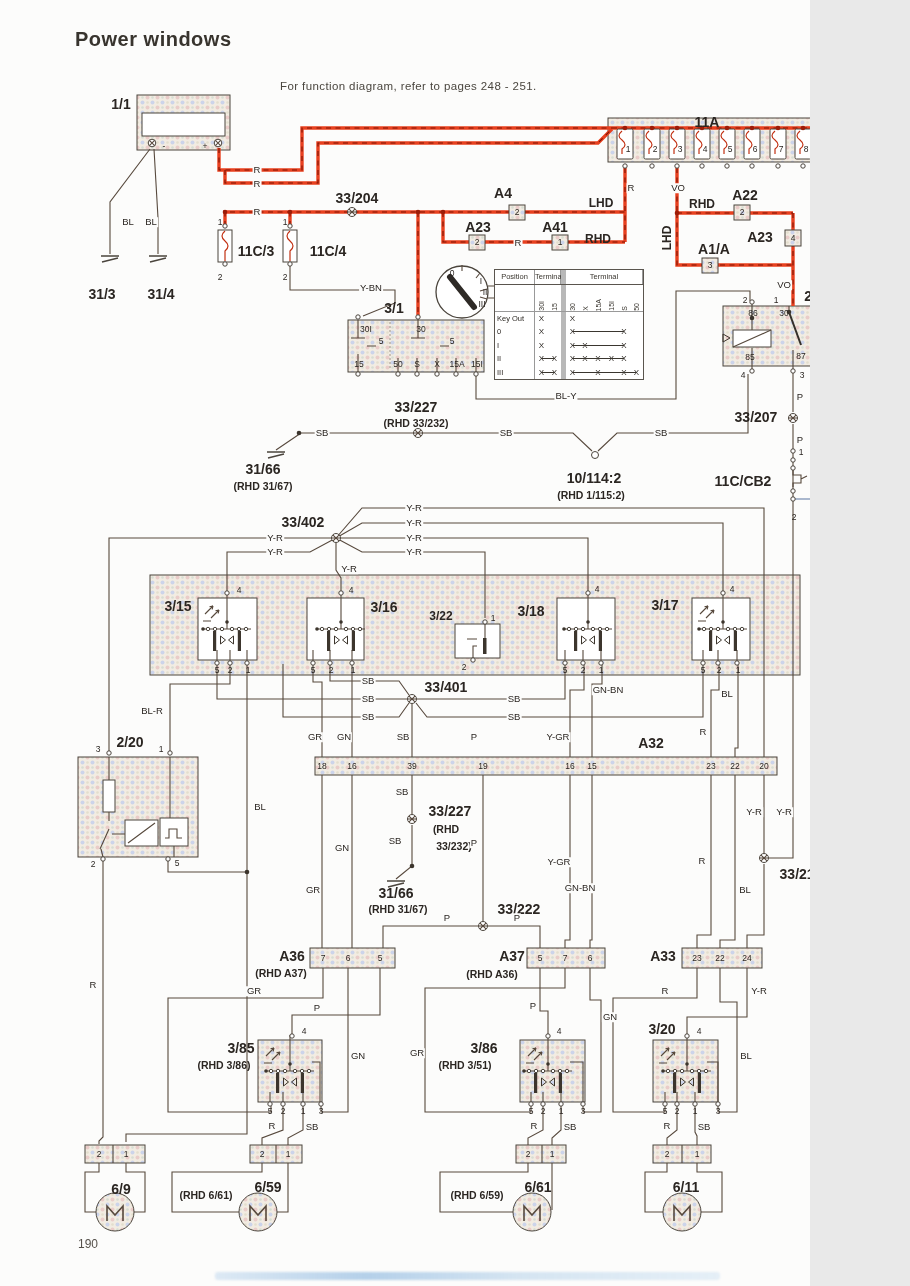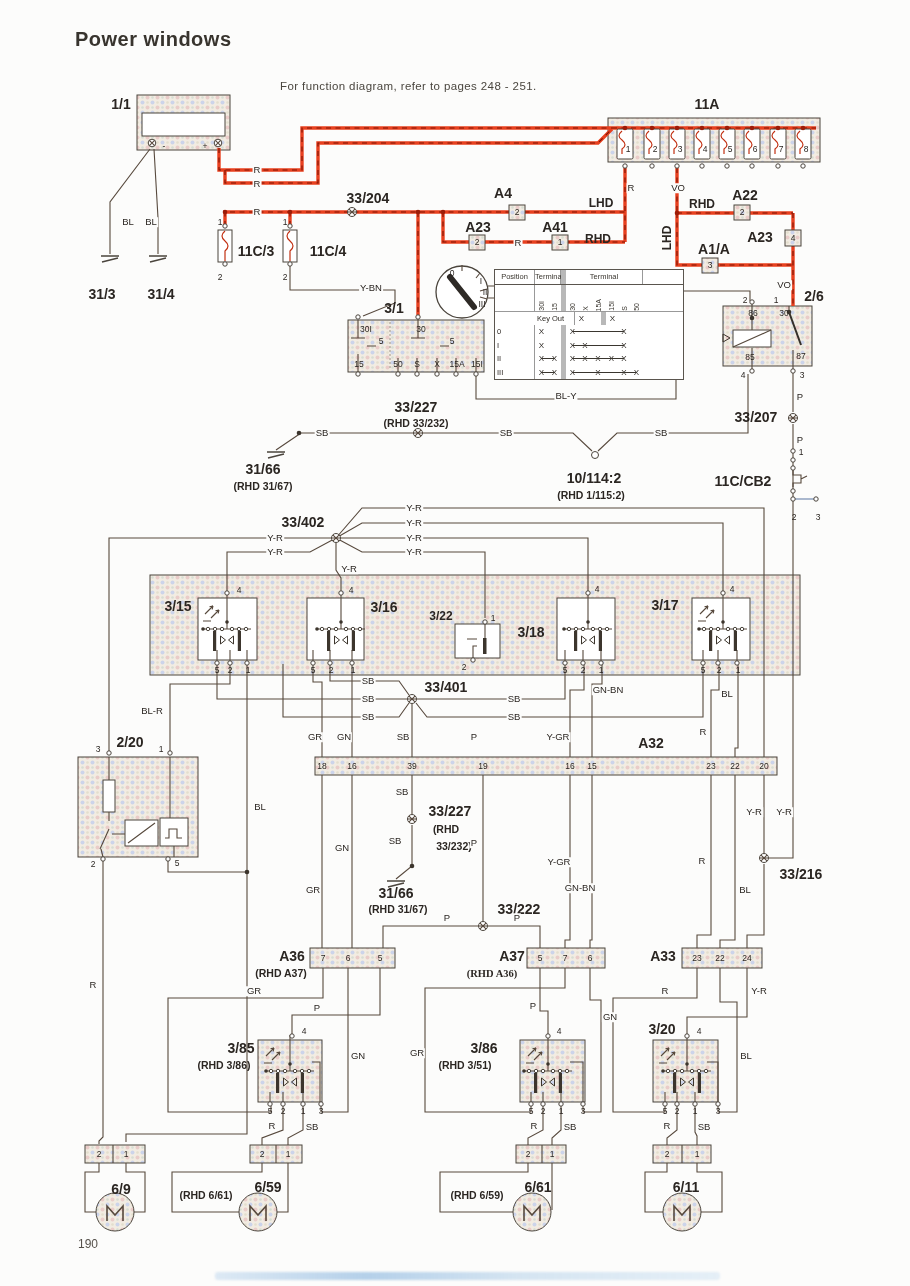--- a/index.html
+++ b/index.html
@@ -1,16 +1,16 @@
 <!DOCTYPE html>
 <html><head>
 <meta charset="utf-8">
 <style>
   html,body{margin:0;padding:0;background:#e9e9e9;}
-  .page{position:relative;width:910px;height:1286px;background:#fcfcfb;overflow:hidden;
+  .page{position:relative;width:810px;height:1286px;background:#fcfcfb;overflow:hidden;
         font-family:"Liberation Sans",sans-serif;}
   svg{position:absolute;left:0;top:0;}
   .title{position:absolute;left:75px;top:28px;font-size:20px;font-weight:bold;color:#38342e;letter-spacing:.5px;}
   .note{position:absolute;left:280px;top:80px;font-size:11.5px;color:#4a463f;letter-spacing:.4px;}
   .pageno{position:absolute;left:78px;top:1237px;font-size:12px;color:#55504a;}
   #labels .label{position:absolute;transform:translate(-50%,-50%);white-space:nowrap;color:#2b2622;line-height:1;}
   .l1{font-size:14px;font-weight:bold;}
   .l2{font-size:12px;font-weight:bold;}
   .l3{font-size:10.5px;font-weight:bold;}
   .lw{font-size:9.5px;color:#3c362f;background:#fcfcfb;padding:0 1px;}
@@ -355,32 +355,32 @@
       <span class="label l1" style="left: 121px; top: 104px;">1/1</span>
       <span class="label lp" style="left: 164px; top: 146px;">-</span>
       <span class="label lp" style="left: 205px; top: 146px;">+</span>
       <span class="label lw" style="left: 128px; top: 222px;">BL</span>
       <span class="label lw" style="left: 151px; top: 222px;">BL</span>
       <span class="label l1" style="left: 102px; top: 294px;">31/3</span>
       <span class="label l1" style="left: 161px; top: 294px;">31/4</span>
       <span class="label lw" style="left: 257px; top: 170px;">R</span>
       <span class="label lw" style="left: 257px; top: 184px;">R</span>
       <span class="label lw" style="left: 257px; top: 212px;">R</span>
-      <span class="label l1" style="left: 707px; top: 104px;">11A</span>
+      <span class="label l1" style="left: 707px; top: 122px;">11A</span>
       <span class="label lp" style="left: 628px; top: 149px;">1</span>
       <span class="label lp" style="left: 655px; top: 149px;">2</span>
       <span class="label lp" style="left: 680px; top: 149px;">3</span>
       <span class="label lp" style="left: 705px; top: 149px;">4</span>
       <span class="label lp" style="left: 730px; top: 149px;">5</span>
       <span class="label lp" style="left: 755px; top: 149px;">6</span>
       <span class="label lp" style="left: 781px; top: 149px;">7</span>
       <span class="label lp" style="left: 806px; top: 149px;">8</span>
       <span class="label lw" style="left: 631px; top: 188px;">R</span>
       <span class="label lw" style="left: 678px; top: 188px;">VO</span>
-      <span class="label l1" style="left: 368px; top: 198px;">33/204</span>
+      <span class="label l1" style="left: 357px; top: 198px;">33/204</span>
       <span class="label l1" style="left: 503px; top: 193px;">A4</span>
       <span class="label lp" style="left: 517px; top: 212px;">2</span>
       <span class="label l2" style="left: 601px; top: 203px;">LHD</span>
       <span class="label l1" style="left: 478px; top: 227px;">A23</span>
       <span class="label lp" style="left: 477px; top: 242px;">2</span>
       <span class="label lw" style="left: 518px; top: 243px;">R</span>
       <span class="label l1" style="left: 555px; top: 227px;">A41</span>
       <span class="label lp" style="left: 560px; top: 242px;">1</span>
       <span class="label l2" style="left: 598px; top: 239px;">RHD</span>
       <span class="label lp" style="left: 220px; top: 222px;">1</span>
@@ -444,21 +444,21 @@
       <span class="label lw" style="left: 414px; top: 508px;">Y-R</span>
       <span class="label lw" style="left: 414px; top: 523px;">Y-R</span>
       <span class="label lw" style="left: 414px; top: 538px;">Y-R</span>
       <span class="label lw" style="left: 414px; top: 552px;">Y-R</span>
       <span class="label lw" style="left: 275px; top: 538px;">Y-R</span>
       <span class="label lw" style="left: 275px; top: 552px;">Y-R</span>
       <span class="label lw" style="left: 349px; top: 569px;">Y-R</span>
       <span class="label l1" style="left: 178px; top: 606px;">3/15</span>
       <span class="label l1" style="left: 384px; top: 607px;">3/16</span>
       <span class="label l2" style="left: 441px; top: 616px;">3/22</span>
-      <span class="label l1" style="left: 531px; top: 632px;">3/18</span>
+      <span class="label l1" style="left: 531px; top: 611px;">3/18</span>
       <span class="label l1" style="left: 665px; top: 605px;">3/17</span>
       <span class="label lp" style="left: 239px; top: 590px;">4</span>
       <span class="label lp" style="left: 351px; top: 590px;">4</span>
       <span class="label lp" style="left: 597px; top: 589px;">4</span>
       <span class="label lp" style="left: 732px; top: 589px;">4</span>
       <span class="label lp" style="left: 493px; top: 618px;">1</span>
       <span class="label lp" style="left: 464px; top: 667px;">2</span>
       <span class="label lp" style="left: 217px; top: 670px;">5</span>
       <span class="label lp" style="left: 230px; top: 670px;">2</span>
       <span class="label lp" style="left: 248px; top: 670px;">1</span>
@@ -522,21 +522,21 @@
       <span class="label lw" style="left: 447px; top: 918px;">P</span>
       <span class="label lw" style="left: 517px; top: 918px;">P</span>
       <span class="label lw" style="left: 559px; top: 862px;">Y-GR</span>
       <span class="label lw" style="left: 580px; top: 888px;">GN-BN</span>
       <span class="label l1" style="left: 292px; top: 956px;">A36</span>
       <span class="label l3" style="left: 281px; top: 973px;">(RHD A37)</span>
       <span class="label lp" style="left: 323px; top: 958px;">7</span>
       <span class="label lp" style="left: 348px; top: 958px;">6</span>
       <span class="label lp" style="left: 380px; top: 958px;">5</span>
       <span class="label l1" style="left: 512px; top: 956px;">A37</span>
-      <span class="label l3" style="left: 492px; top: 974px; font-family: Liberation Serif, serif;">(RHD A36)</span>
+      <span class="label l3" style="left: 492px; top: 974px;">(RHD A36)</span>
       <span class="label lp" style="left: 540px; top: 958px;">5</span>
       <span class="label lp" style="left: 565px; top: 958px;">7</span>
       <span class="label lp" style="left: 590px; top: 958px;">6</span>
       <span class="label l1" style="left: 663px; top: 956px;">A33</span>
       <span class="label lp" style="left: 697px; top: 958px;">23</span>
       <span class="label lp" style="left: 720px; top: 958px;">22</span>
       <span class="label lp" style="left: 747px; top: 958px;">24</span>
       <span class="label lw" style="left: 665px; top: 991px;">R</span>
       <span class="label lw" style="left: 759px; top: 991px;">Y-R</span>
       <span class="label lw" style="left: 254px; top: 991px;">GR</span>
@@ -616,21 +616,21 @@
           <span>15I</span>
         </div>
         <div class="tcell sc" style="width: 12px;">
           <span>S</span>
         </div>
         <div class="tcell sc" style="width: 13px;">
           <span>50</span>
         </div>
       </div>
       <div class="trow tdata">
-        <div class="tcell dc pos" style="width: 40px; margin-left: 40px;">Key Out</div>
+        <div class="tcell dc pos" style="width: 40px;">Key Out</div>
         <div class="tcell dc" style="width: 13px;">X</div>
         <div class="tcell dc" style="width: 13px;"></div>
         <div class="tcell dc gap" style="width: 5px;"></div>
         <div class="tcell dc" style="width: 13px;">X</div>
         <div class="tcell dc" style="width: 12px;"></div>
         <div class="tcell dc" style="width: 14px;"></div>
         <div class="tcell dc" style="width: 13px;"></div>
         <div class="tcell dc" style="width: 12px;"></div>
         <div class="tcell dc" style="width: 13px;"></div>
       </div>

